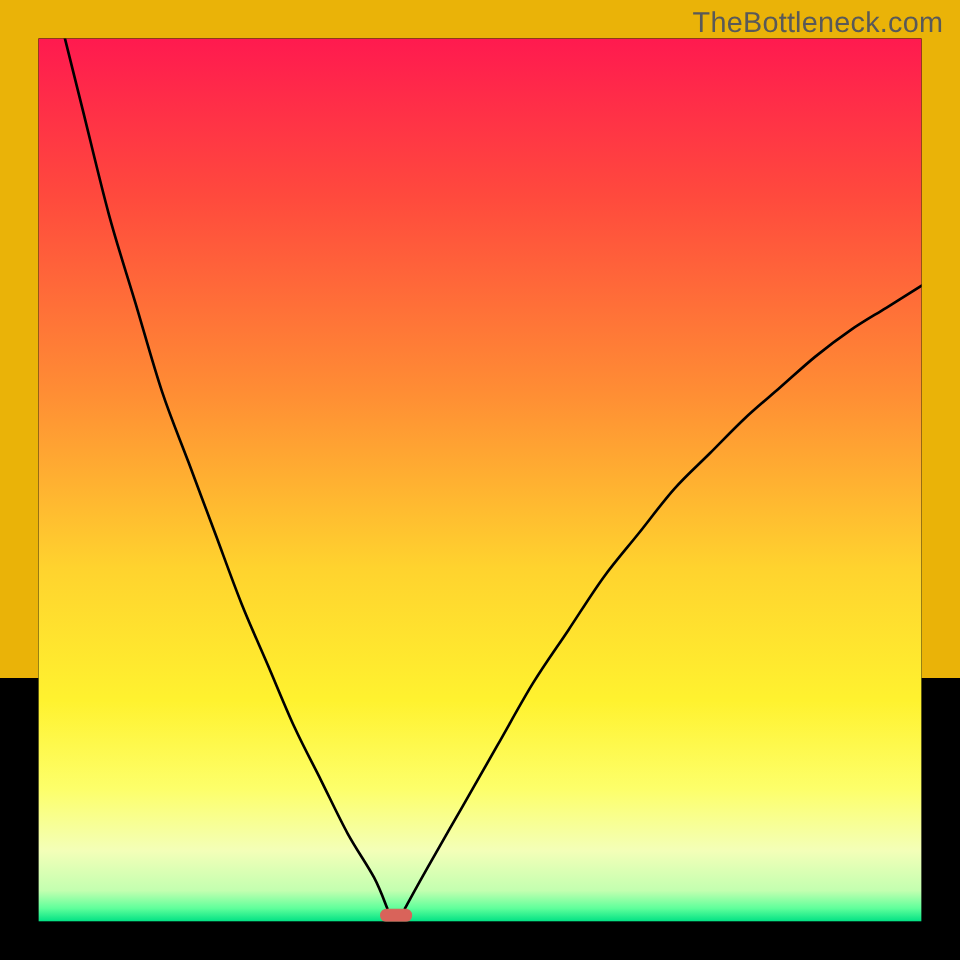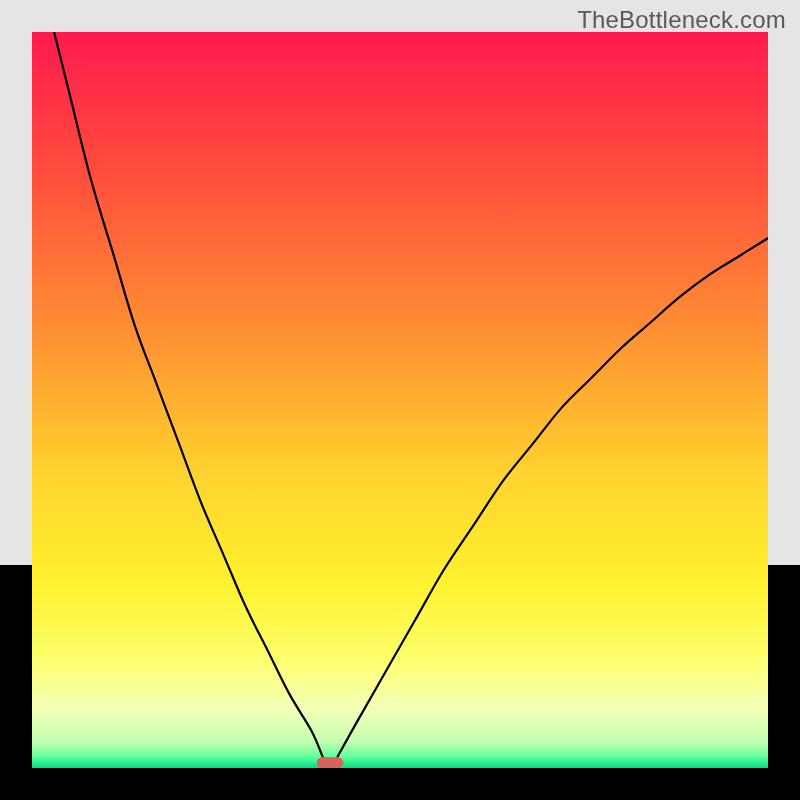--- a/index.html
+++ b/index.html
@@ -8,21 +8,21 @@
     width: 800px;
     height: 800px;
     overflow: hidden;
     font-family: Arial, Helvetica, sans-serif;
     background: #000;
   }
   .frame {
     position: relative;
     width: 800px;
     height: 565px;
-    background: #e5e5e5;
+    background: #eab308;
   }
   .watermark {
     position: absolute;
     top: 6px;
     right: 14px;
     color: #595959;
     font-size: 24px;
     font-weight: 500;
     letter-spacing: 0.2px;
     z-index: 20;

